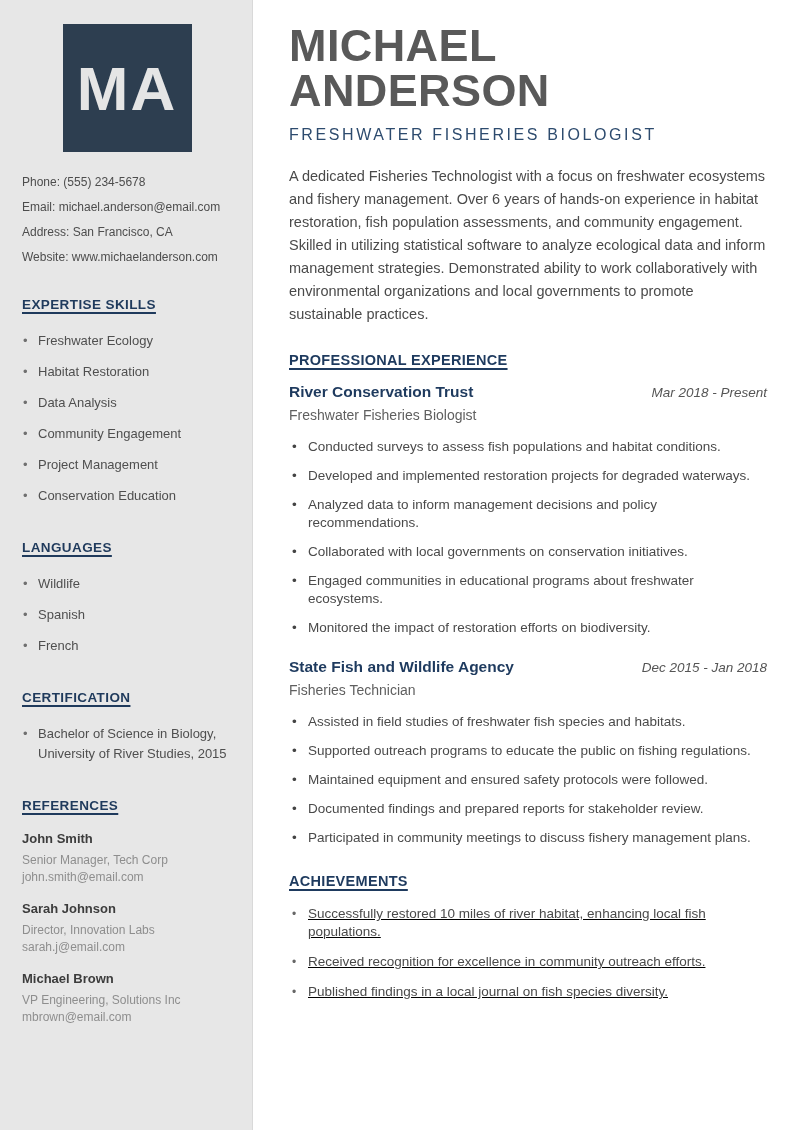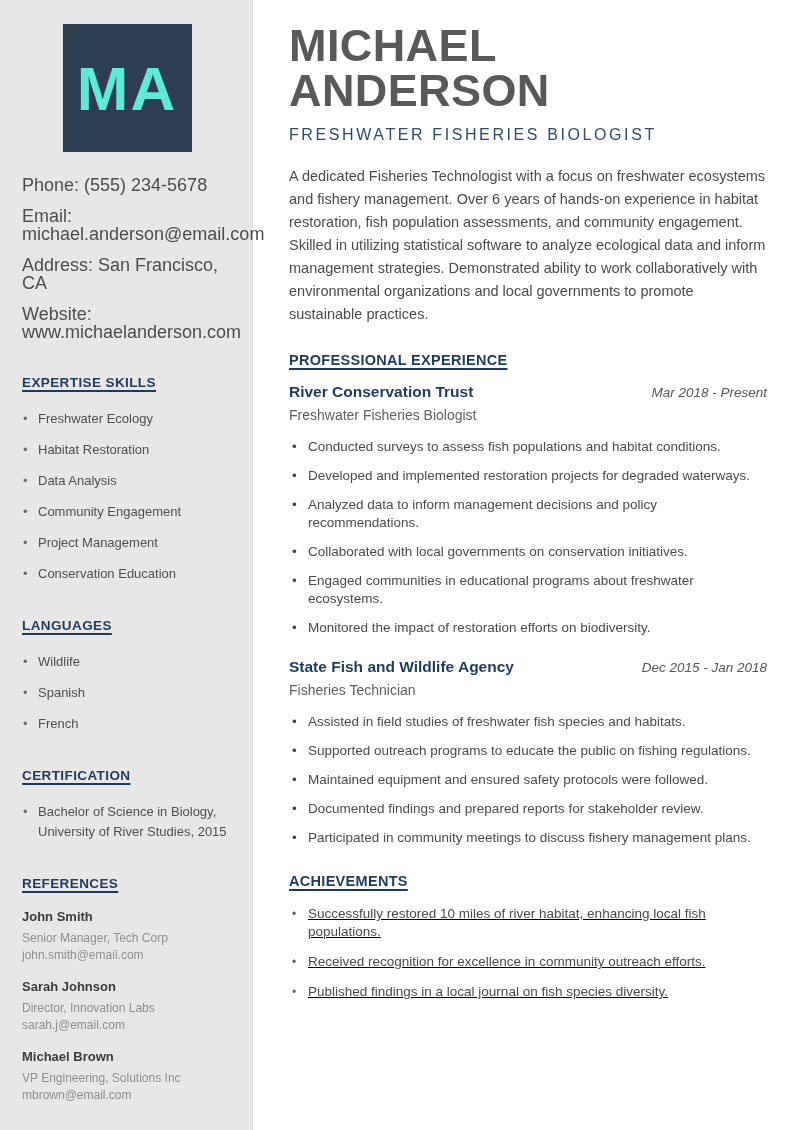--- a/index.html
+++ b/index.html
@@ -9,23 +9,23 @@
 
   
   .sidebar {
     position: absolute; left: 0; top: 0; width: 253px; height: 1130px;
     background: #e7e7e7; border-right: 1px solid #d9d9d9; padding: 24px 20px 0 22px;
   }
   .monogram {
     width: 129px; height: 128px; background: #2d3e50; margin: 0 auto;
     display: flex; align-items: center; justify-content: center;
   }
-  .monogram span { color: #5eead4; font-size: 62px; font-weight: bold; letter-spacing: 2px; }
+  .monogram span { color: #e5e5e5; font-size: 62px; font-weight: bold; letter-spacing: 2px; }
   .contact { margin-top: 24px; }
-  .contact-line { font-size: 18px; color: #4d4d4d; margin-bottom: 13px; line-height: 1; }
+  .contact-line { font-size: 12px; color: #4d4d4d; margin-bottom: 13px; line-height: 1; }
   .sb-section { margin-top: 34px; }
   .sb-title {
     font-size: 13.5px; font-weight: bold; color: #1f3a5c; letter-spacing: 0.4px;
     text-decoration: underline; text-decoration-thickness: 2px; text-underline-offset: 3px;
   }
   .sb-list { list-style: none; margin-top: 19px; }
   .sb-item {
     font-size: 13px; color: #4f4f4f; margin-bottom: 11px; padding-left: 16px;
     position: relative; line-height: 20px;
   }

